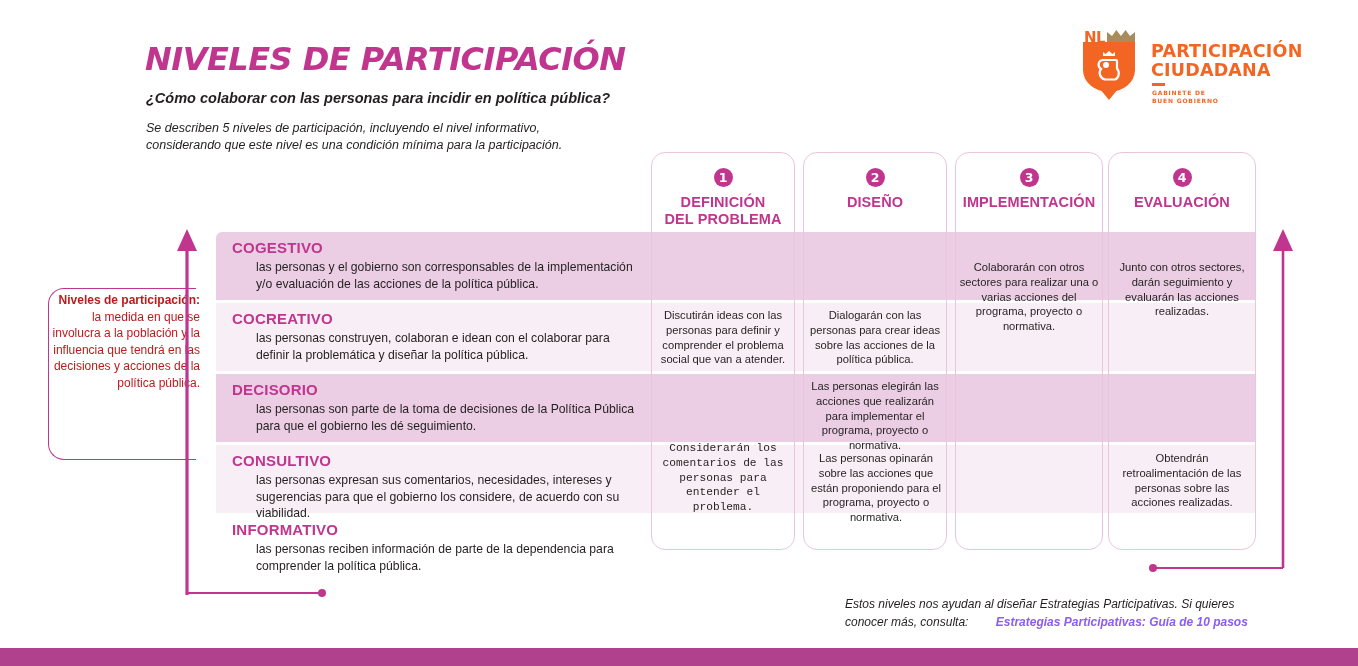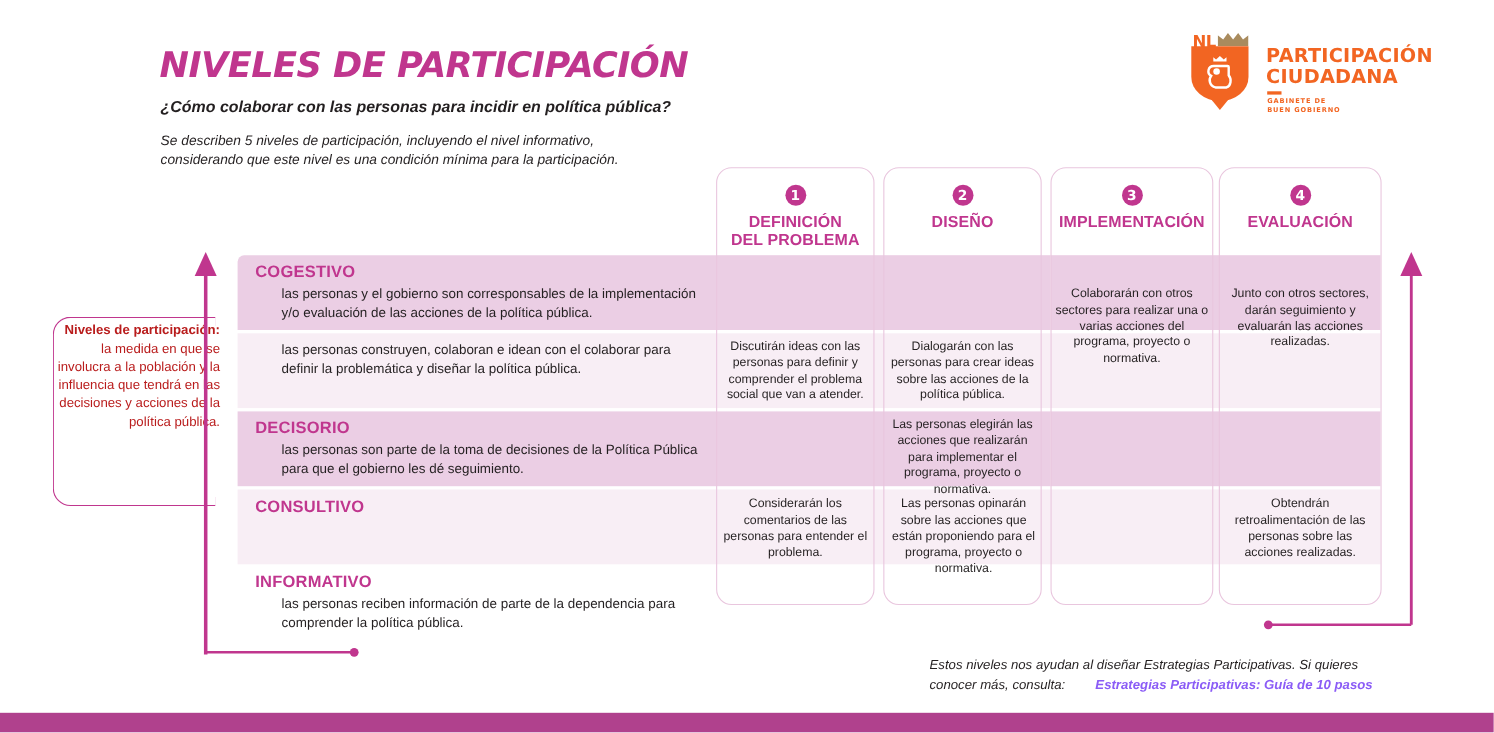--- a/index.html
+++ b/index.html
@@ -201,43 +201,45 @@
   <div class="col-head" style="left:1108px;width:148px;">
     <span class="col-num">4</span>
     <span class="col-title">EVALUACIÓN</span>
   </div>
 
   <div class="left-label" style="top:239px;width:410px;">
     <span class="lvl-name">COGESTIVO</span>
     <span class="lvl-desc">las personas y el gobierno son corresponsables de la implementación y/o evaluación de las acciones de la política pública.</span>
   </div>
   <div class="left-label" style="top:310px;width:410px;">
+    <span class="lvl-name">COCREATIVO</span>
     <span class="lvl-desc">las personas construyen, colaboran e idean con el colaborar para definir la problemática y diseñar la política pública.</span>
   </div>
   <div class="left-label" style="top:381px;width:410px;">
     <span class="lvl-name">DECISORIO</span>
     <span class="lvl-desc">las personas son parte de la toma de decisiones de la Política Pública para que el gobierno les dé seguimiento.</span>
   </div>
   <div class="left-label" style="top:452px;width:420px;">
     <span class="lvl-name">CONSULTIVO</span>
+    <span class="lvl-desc">las personas expresan sus comentarios, necesidades, intereses y sugerencias para que el gobierno los considere, de acuerdo con su viabilidad.</span>
   </div>
   <div class="left-label" style="top:521px;width:420px;">
     <span class="lvl-name">INFORMATIVO</span>
     <span class="lvl-desc">las personas reciben información de parte de la dependencia para comprender la política pública.</span>
   </div>
 
   <div class="cell" style="left:1112px;top:260px;width:140px;">Junto con otros sectores, darán seguimiento y evaluarán las acciones realizadas.</div>
   <div class="cell" style="left:959px;top:260px;width:140px;">Colaborarán con otros sectores para realizar una o varias acciones del programa, proyecto o normativa.</div>
 
   <div class="cell" style="left:655px;top:308px;width:136px;">Discutirán ideas con las personas para definir y comprender el problema social que van a atender.</div>
   <div class="cell" style="left:807px;top:308px;width:136px;">Dialogarán con las personas para crear ideas sobre las acciones de la política pública.</div>
 
   <div class="cell" style="left:807px;top:379px;width:136px;">Las personas elegirán las acciones que realizarán para implementar el programa, proyecto o normativa.</div>
 
-  <div class="cell" style="left:655px;top:451px;width:136px;">Considerarán los comentarios de las personas para entender el problema.</div>
+  <div class="cell" style="left:655px;top:441px;width:136px;font-family:Liberation Mono, monospace;">Considerarán los comentarios de las personas para entender el problema.</div>
   <div class="cell" style="left:805px;top:451px;width:142px;">Las personas opinarán sobre las acciones que están proponiendo para el programa, proyecto o normativa.</div>
   <div class="cell" style="left:1112px;top:451px;width:140px;">Obtendrán retroalimentación de las personas sobre las acciones realizadas.</div>
 
   <svg class="arrow-svg" viewBox="0 0 1358 666">
 
     <path d="M187 595 L187 248" stroke="#c0368e" stroke-width="3.2" fill="none"></path>
     <path d="M187 229 L177 251 L197 251 Z" fill="#c0368e"></path>
 
     <path d="M187 593 L1283 568" stroke="#c0368e" stroke-width="0" fill="none"></path>
     <path d="M187 593 L322 593" stroke="#c0368e" stroke-width="2.2" fill="none"></path>

